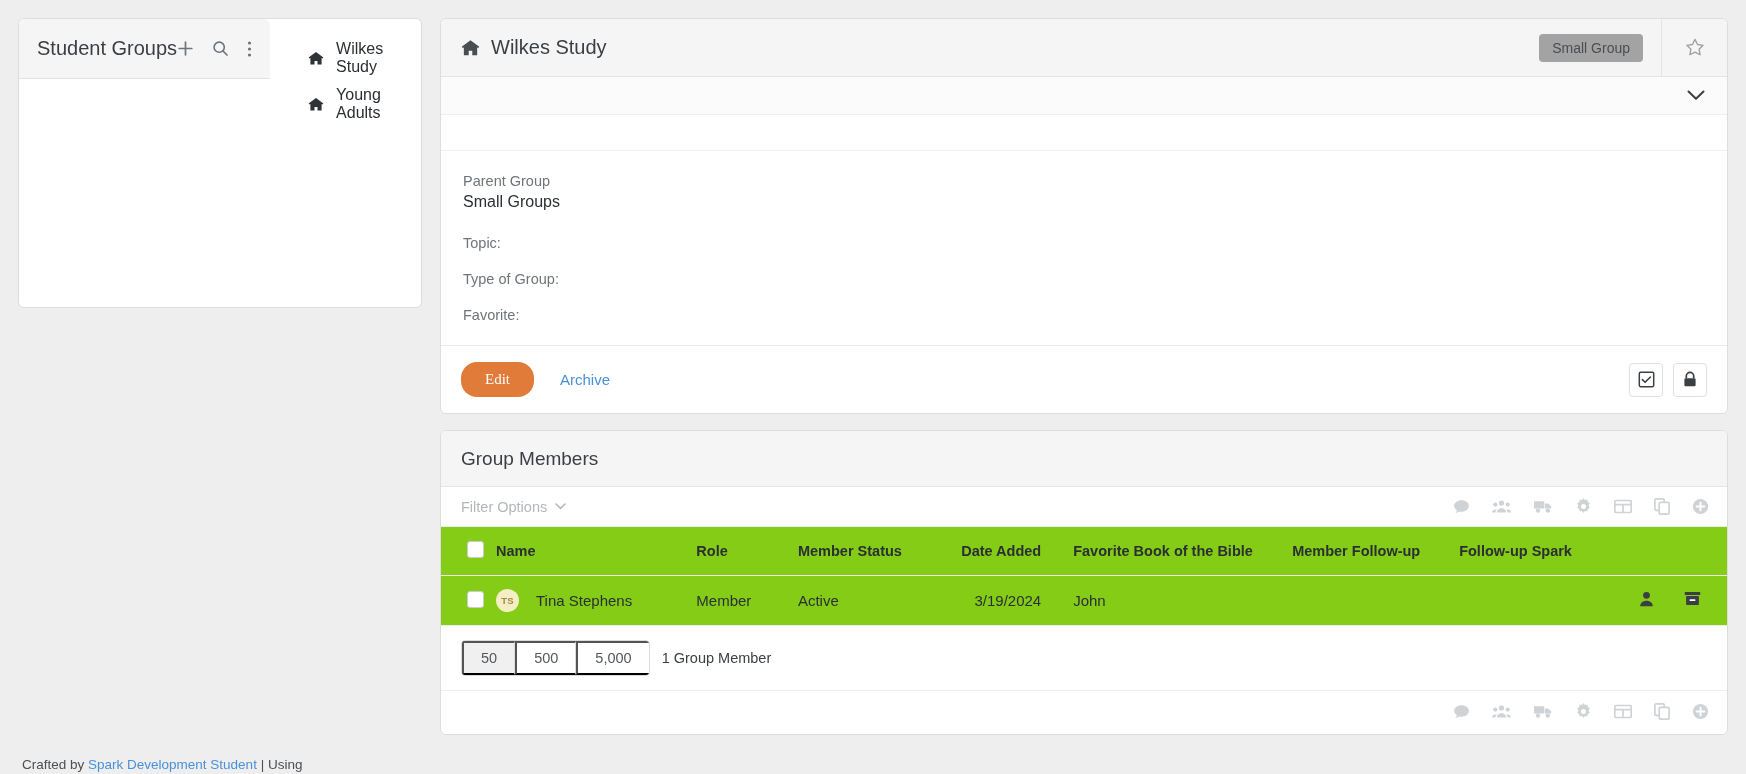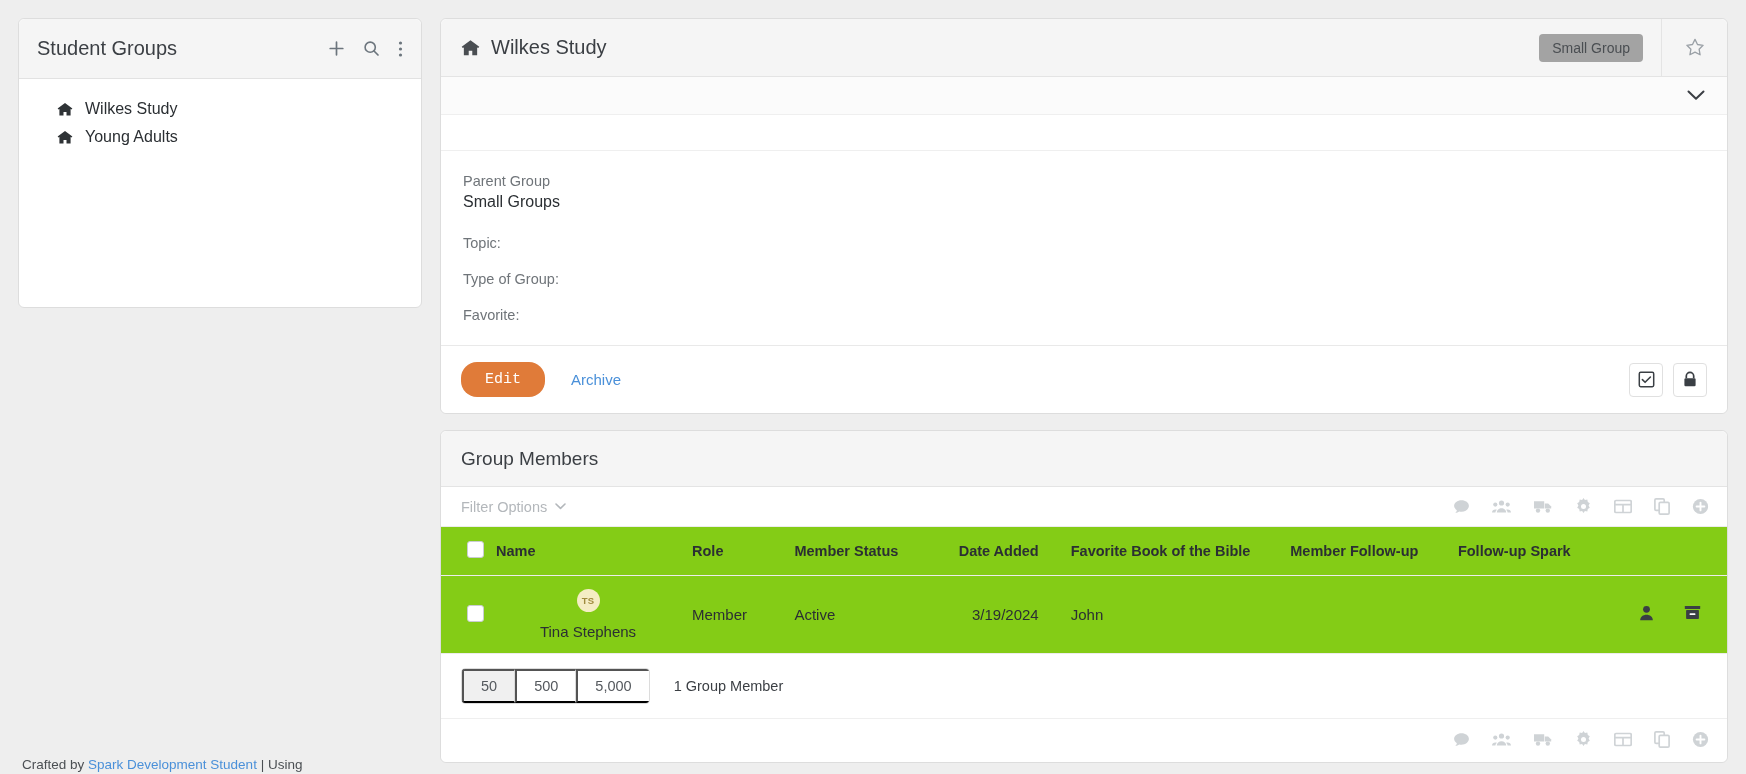--- a/index.html
+++ b/index.html
@@ -12,21 +12,21 @@
   }
   .page { position: relative; width: 1746px; height: 774px; display: flex; gap: 0; }
 
   
   .sidebar-col { width: 440px; padding: 18px 18px 0 18px; flex: 0 0 440px; }
   .panel {
     background: #ffffff;
     border: 1px solid #dddddd;
     border-radius: 6px;
   }
-  .sidebar-panel { height: 290px; display: flex; flex-direction: column; }
+  .sidebar-panel { height: 290px; display: flex; flex-direction: row; }
   .sidebar-head {
     height: 60px;
     background: #f5f5f5;
     border-bottom: 1px solid #e2e2e2;
     border-radius: 6px 6px 0 0;
     display: flex; align-items: center;
     padding: 0 18px 0 18px;
   }
   .sidebar-title { font-size: 20px; color: #3b3f44; font-weight: 400; flex: 1; }
   .head-icons { display: flex; align-items: center; gap: 18px; color: #6c757d; }
@@ -71,21 +71,21 @@
   .field-block { margin-bottom: 24px; }
   .field-line { font-size: 14.5px; color: #6f7479; margin-bottom: 20px; }
   .field-line:last-child { margin-bottom: 4px; }
   .actions-row {
     border-top: 1px solid #e9e9e9; background: #ffffff;
     display: flex; align-items: center; padding: 16px 20px; border-radius: 0 0 6px 6px;
   }
   .btn-edit {
     background: #e07b39; color: #ffffff; border: none;
     font-size: 15px; padding: 9px 24px; border-radius: 16px; cursor: pointer;
-    font-family: Liberation Mono, monospace;
+    font-family: Liberation Serif, serif;
   }
   .link-archive {
     color: #4a90d9; font-size: 15px; margin-left: 26px; cursor: pointer; text-decoration: none;
   }
   .actions-right { margin-left: auto; display: flex; gap: 10px; }
   .icon-btn {
     width: 34px; height: 34px; border: 1px solid #e0e0e0; border-radius: 4px;
     background: #ffffff; display: flex; align-items: center; justify-content: center;
     color: #3a3f44; cursor: pointer;
   }
@@ -113,21 +113,21 @@
   }
   td {
     font-size: 15px; color: #2b2f33; padding: 13px 6px;
     border-bottom: 1px solid #ececec; white-space: nowrap;
   }
   .cb-cell { width: 46px; padding-left: 26px; }
   .cbox {
     width: 17px; height: 17px; border: 1px solid #c9cdd1; border-radius: 3px;
     background: #ffffff; display: inline-block; cursor: pointer;
   }
-  .name-cell { display: flex; align-items: center; gap: 11px; flex-direction: column; }
+  .name-cell { display: flex; align-items: center; gap: 17px; }
   .avatar {
     width: 23px; height: 23px; border-radius: 50%; background: #f5edc4;
     color: #a08b3e; font-size: 9.5px; display: flex; align-items: center;
     justify-content: center; font-weight: 700; letter-spacing: .3px;
   }
   .col-name { width: 210px; }
   .col-role { width: 108px; }
   .col-status { width: 168px; }
   .col-date { width: 112px; text-align: right; padding-right: 22px; }
   .col-book { width: 228px; padding-left: 10px; }
@@ -136,21 +136,21 @@
   .col-act { text-align: right; padding-right: 26px; }
   .row-icons { display: inline-flex; gap: 30px; color: #3a3f44; }
   .pager-row { display: flex; align-items: center; padding: 14px 20px; background: #ffffff; }
   .pg-group { display: flex; border: 1px solid #dcdcdc; border-radius: 4px; overflow: hidden; }
   .pg-btn {
     font-size: 14.5px; color: #55595e; padding: 7px 17px; background: #ffffff;
     border-right: 1px solid #dcdcdc; cursor: pointer; font-family: inherit;
   }
   .pg-btn:last-child { border-right: none; }
   .pg-btn.active { background: #f0f0f0; }
-  .pg-count { font-size: 14.5px; color: #3b3f44; margin-left: 24px; }
+  .pg-count { font-size: 14.5px; color: #3b3f44; margin-left: 12px; }
   .members-foot {
     display: flex; align-items: center; justify-content: flex-end;
     padding: 12px 18px 14px 18px; border-top: 1px solid #efefef; background: #ffffff;
     border-radius: 0 0 6px 6px;
   }
   .footer-credit {
     position: absolute; left: 22px; bottom: 2px; font-size: 13.5px; color: #4b4f53;
   }
   .footer-credit a { color: #4a90d9; text-decoration: none; }
   svg { display: block; }

